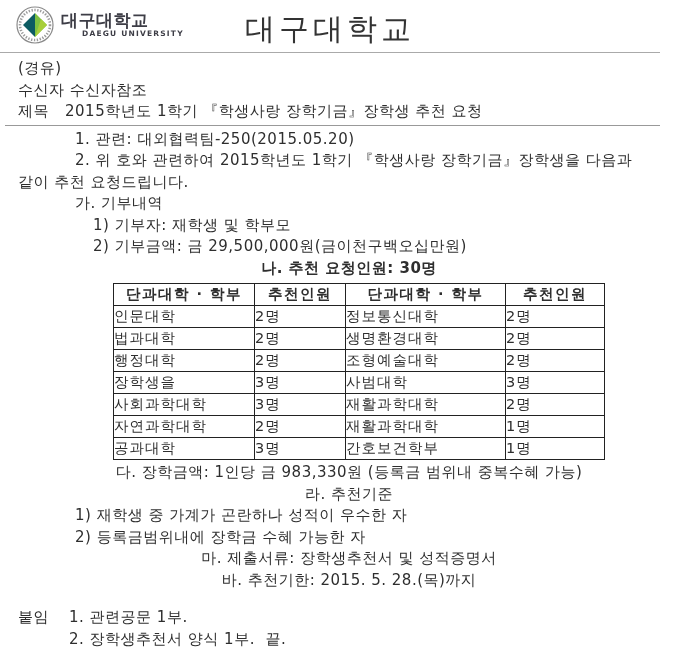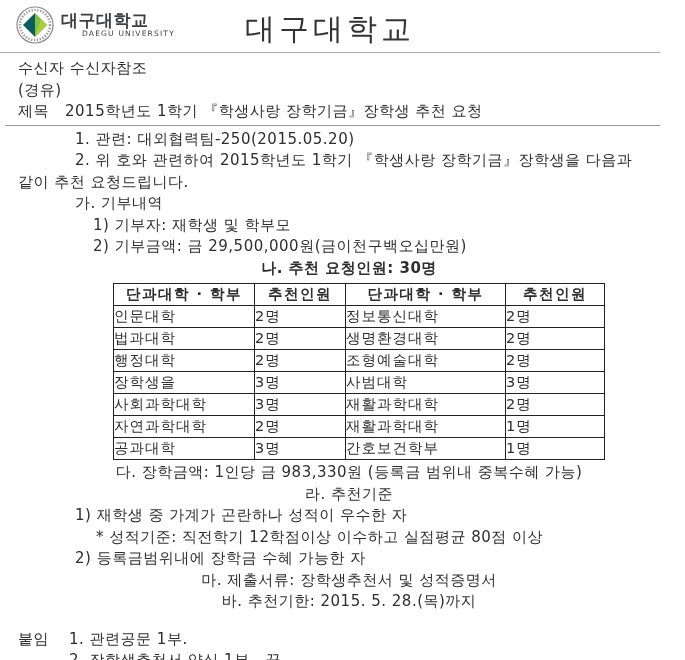--- a/index.html
+++ b/index.html
@@ -17,21 +17,21 @@
     position:relative;
     height:52px;
     border-bottom:1px solid #aaa;
   }
   .logo{
     position:absolute;left:16px;top:6px;
     display:flex;align-items:center;gap:7px;
   }
   .logo-text{display:flex;flex-direction:column;line-height:1.05;}
   .logo-kr{font-size:17px;font-weight:bold;color:#3d3d46;letter-spacing:0.5px;}
-  .logo-en{font-size:7.5px;font-weight:normal;color:#3d3d46;letter-spacing:1.2px;padding-left:21px;}
+  .logo-en{font-size:7.5px;font-weight:bold;color:#3d3d46;letter-spacing:1.2px;padding-left:21px;}
   .main-title{
     position:absolute;left:0;right:0;top:9px;
     text-align:center;
     font-size:30px;
     letter-spacing:4px;
     color:#333;
   }
   
   .doc-body{padding:5px 18px 0 18px;}
   .line{line-height:21.5px;white-space:pre-wrap;letter-spacing:0.5px;}
@@ -84,22 +84,22 @@
       </svg>
       <div class="logo-text">
         <span class="logo-kr">대구대학교</span>
         <span class="logo-en">DAEGU UNIVERSITY</span>
       </div>
     </div>
     <div class="main-title">대구대학교</div>
   </div>
 
   <div class="doc-body">
+    <div class="line i0">(경유)</div>
     <div class="line i0">수신자 수신자참조</div>
-    <div class="line i0">(경유)</div>
 
     <div class="subject-row">
       <span class="subject-label">제목</span>
       <span>2015학년도 1학기 『학생사랑 장학기금』장학생 추천 요청</span>
     </div>
     <hr class="subject-divider">
 
     <div>
         <div class="line i2">1. 관련: 대외협력팀-250(2015.05.20)</div>
         <div class="line i2">2. 위 호와 관련하여 2015학년도 1학기 『학생사랑 장학기금』장학생을 다음과</div>
@@ -162,21 +162,20 @@
             <td>간호보건학부</td>
             <td>1명</td>
           </tr>
         </tbody>
     </table>
 
     <div>
         <div class="line i1">다. 장학금액: 1인당 금 983,330원 (등록금 범위내 중복수혜 가능)</div>
         <div class="line i1">라. 추천기준</div>
         <div class="line i2">1) 재학생 중 가계가 곤란하나 성적이 우수한 자</div>
-        <div class="line i4">* 성적기준: 직전학기 12학점이상 이수하고 실점평균 80점 이상</div>
         <div class="line i2">2) 등록금범위내에 장학금 수혜 가능한 자</div>
         <div class="line i1">마. 제출서류: 장학생추천서 및 성적증명서</div>
         <div class="line i1">바. 추천기한: 2015. 5. 28.(목)까지</div>
       </div>
 
     <div class="attach">
       <div class="attach-label">붙임</div>
       <div class="attach-items">
           <div class="line i0">1. 관련공문 1부.</div>
           <div class="line i0">2. 장학생추천서 양식 1부.  끝.</div>

